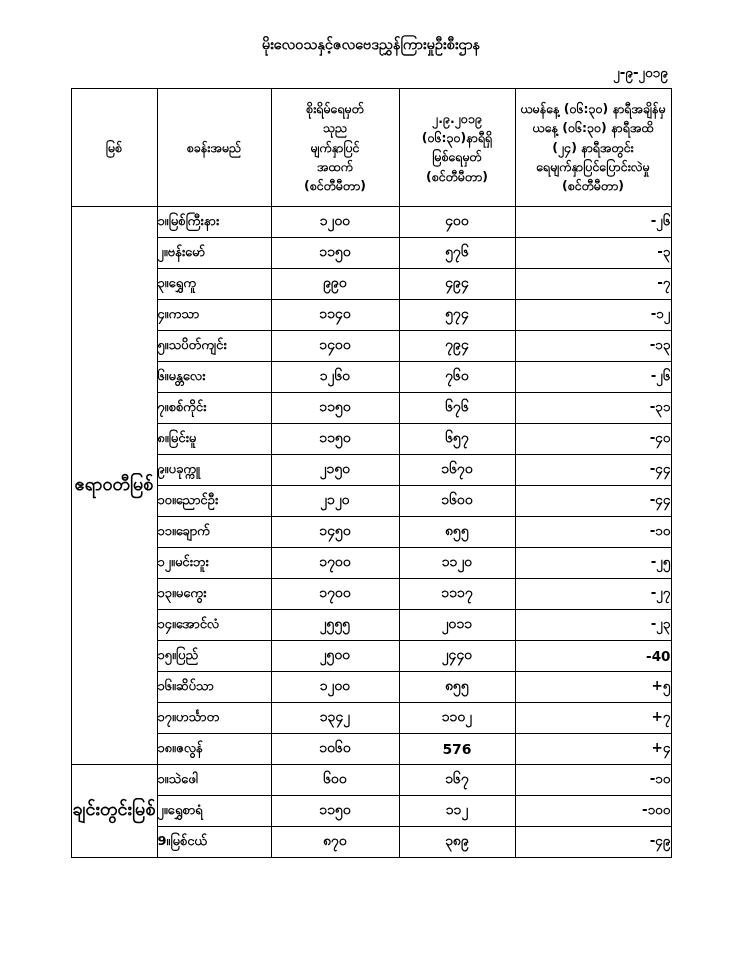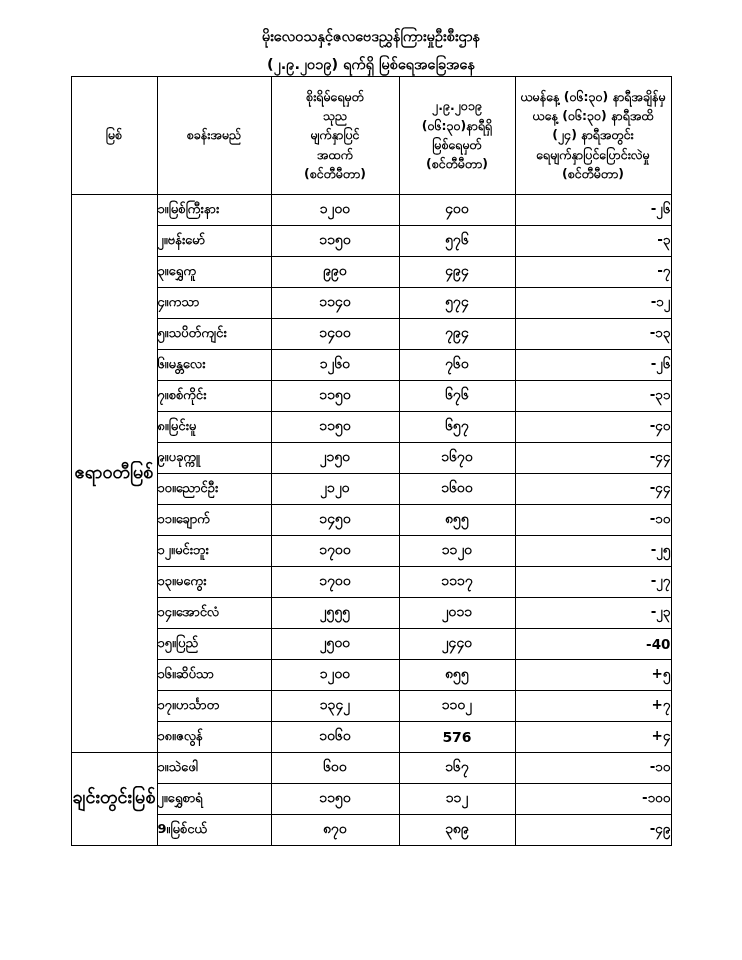--- a/index.html
+++ b/index.html
@@ -17,20 +17,21 @@
   .page {
     position: relative;
     width: 742px;
     height: 960px;
     box-sizing: border-box;
     padding: 0;
   }
   .doc-header {
     text-align: center;
     padding-top: 26px;
+    margin-top: 8px;
   }
   .doc-title {
     font-size: 14.5px;
     font-weight: 700;
     line-height: 1.5;
   }
   .doc-subtitle {
     font-size: 14.5px;
     font-weight: 700;
     line-height: 1.5;
@@ -98,23 +99,23 @@
   }
   .hdr-line { display: block; }
 </style>
 </head>
 <body>
 
 <div class="page">
 
   <div class="doc-header">
     <div class="doc-title">မိုးလေဝသနှင့်ဇလဗေဒညွှန်ကြားမှုဦးစီးဌာန</div>
-    <div class="doc-subtitle">(၂.၉.၂၀၁၉) ရက်ရှိ မြစ်ရေအခြေအနေ</div>
   </div>
 
+  <div class="doc-date">၂-၉-၂၀၁၉</div>
 
   <table class="data-table">
     <colgroup>
       <col class="c1">
         <col class="c2">
         <col class="c3">
         <col class="c4">
         <col class="c5">
     </colgroup>
     <thead>

